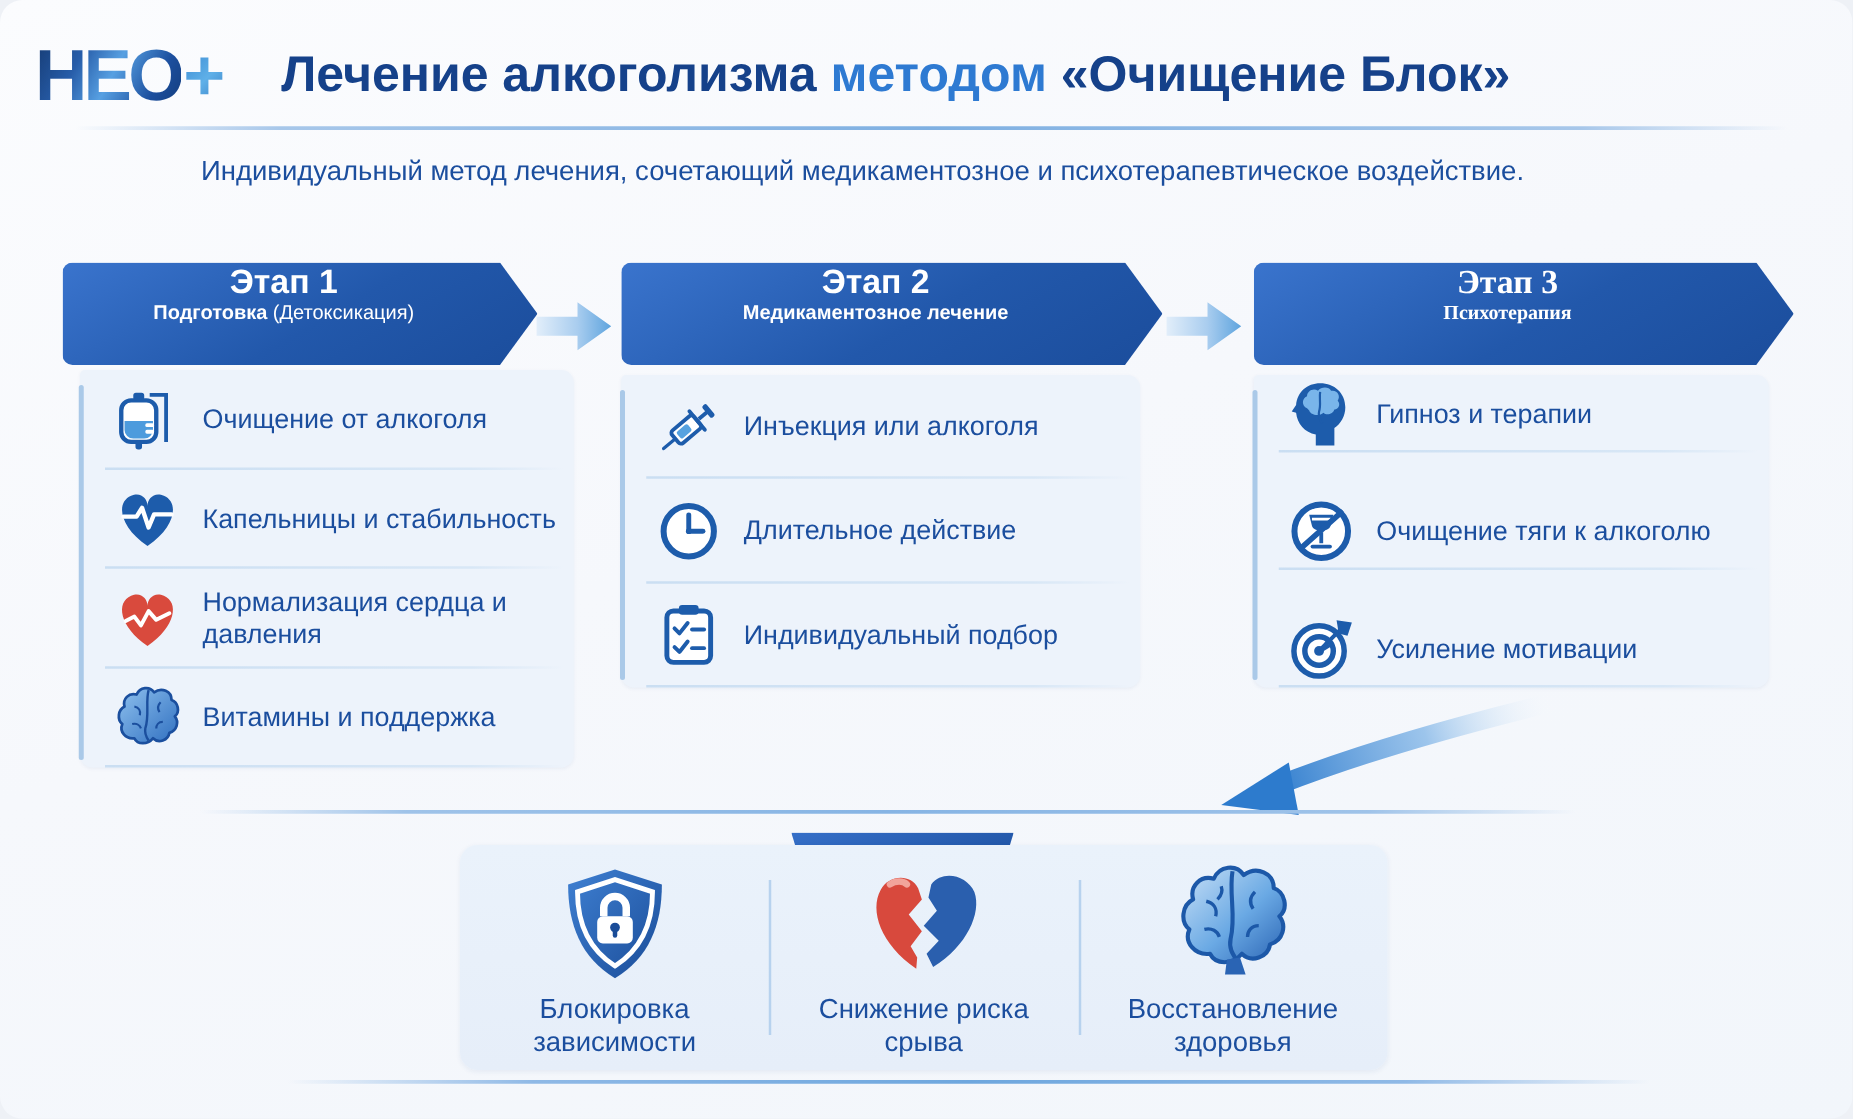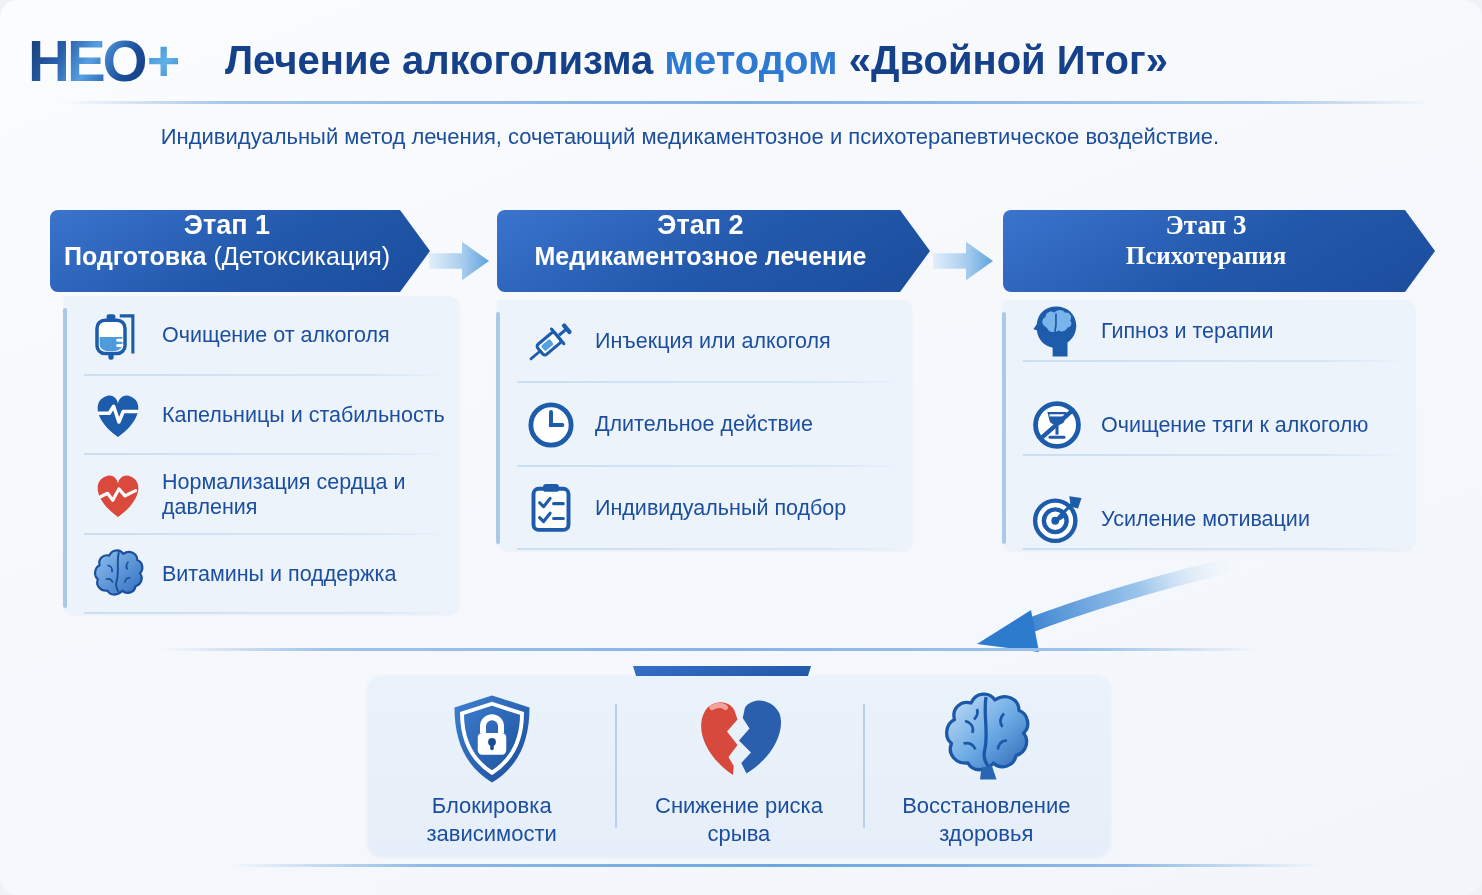--- a/index.html
+++ b/index.html
@@ -43,21 +43,21 @@
   
   .stage-banner {
     position:absolute; top:210px; height:82px;
     background:linear-gradient(150deg,#3a74cd 0%,#2258ab 55%,#1b4d9c 100%);
     clip-path:polygon(0 0,calc(100% - 30px) 0,100% 50%,calc(100% - 30px) 100%,0 100%);
     border-radius:8px 0 0 8px;
     display:flex; flex-direction:column; justify-content:flex-start; align-items:center;
     color:#ffffff; text-align:center; padding-right:26px;
   }
   .stage-step { font-size:27px; font-weight:bold; line-height:1.15; }
-  .stage-name { font-size:25px; font-weight:bold; line-height:1.2; }
+  .stage-name { font-size:16px; font-weight:bold; line-height:1.2; }
   .stage-name .name-note { font-weight:normal; }
 
   .flow-arrow {
     position:absolute; top:237px; width:60px; height:48px;
     background:linear-gradient(90deg,#e2eefa 0%,#a9cdef 55%,#5ea4de 100%);
     clip-path:polygon(0 34%,55% 34%,55% 10%,100% 50%,55% 90%,55% 66%,0 66%);
   }
 
   
   .stage-card {
@@ -119,21 +119,21 @@
 </style>
 </head>
 <body>
 
 <div class="canvas">
 
   <div class="logo">
     <span class="logo-main">НЕО</span>
       <span class="logo-plus">+</span>
   </div>
-  <h1 class="title"><span>Лечение алкоголизма </span><span class="t-light">методом</span><span> «Двойной Итог»</span></h1>
+  <h1 class="title"><span>Лечение алкоголизма </span><span class="t-light">методом</span><span> «Очищение Блок»</span></h1>
   <div class="header-rule"></div>
   <p class="subtitle">Индивидуальный метод лечения, сочетающий медикаментозное и психотерапевтическое воздействие.</p>
 
   <div class="stage-banner" style="left:50px;width:380px;">
     <div class="stage-step">Этап 1</div>
     <div class="stage-name"><span>Подготовка</span> <span class="name-note">(Детоксикация)</span></div>
   </div>
   <div class="flow-arrow" style="left:429px;"></div>
 
   <div class="stage-banner" style="left:497px;width:433px;">

